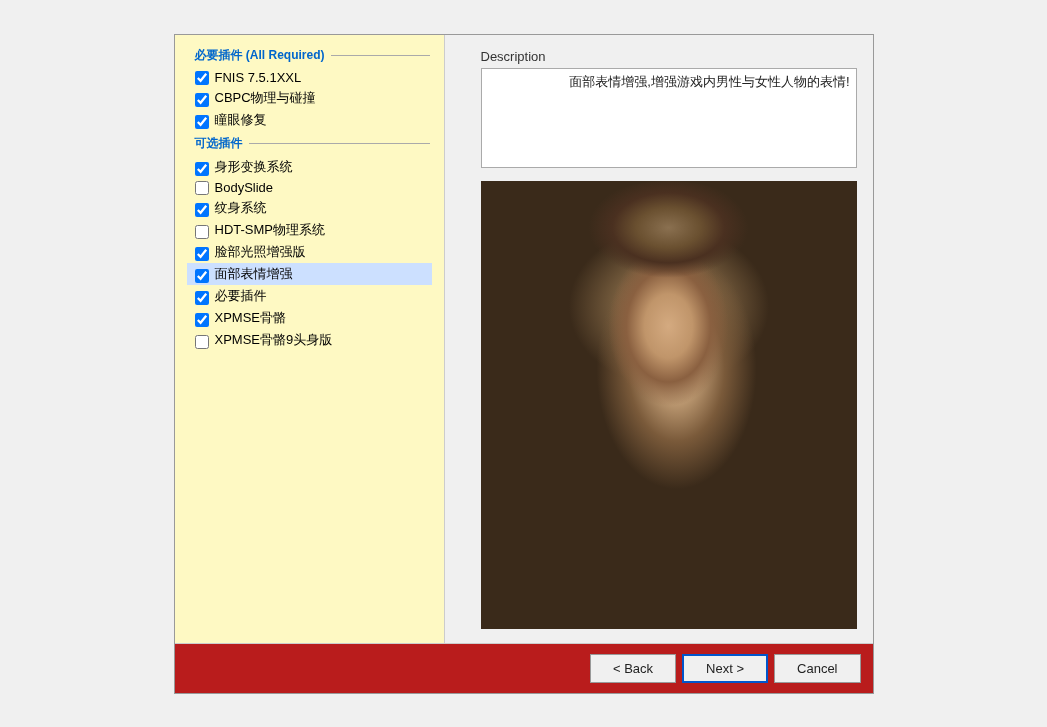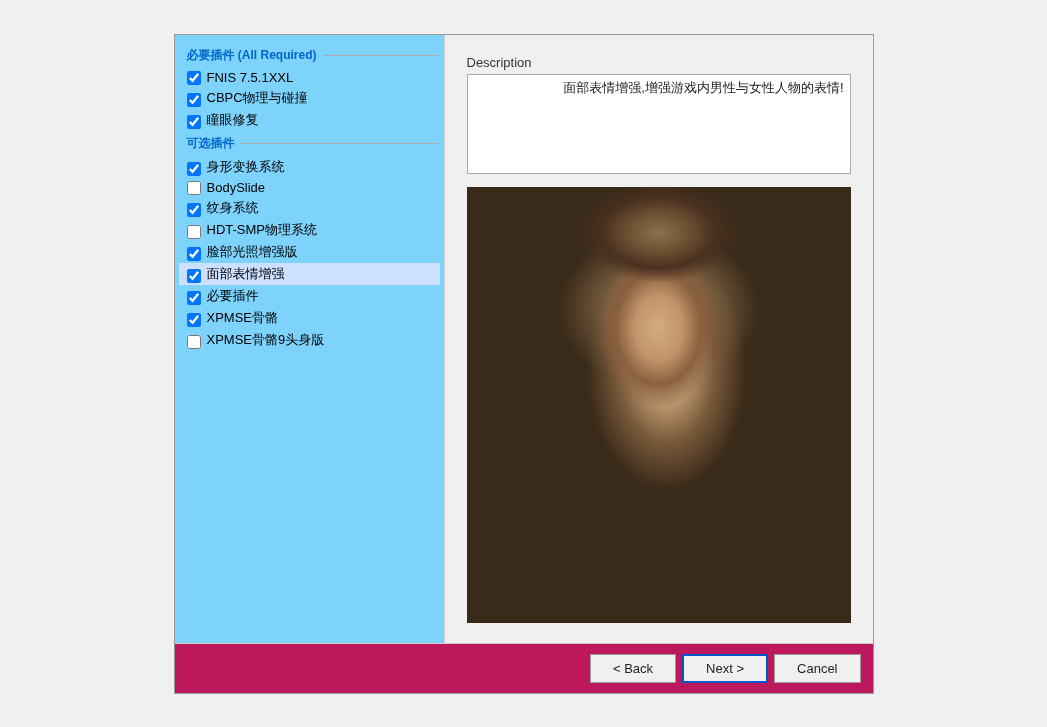--- a/index.html
+++ b/index.html
@@ -33,22 +33,22 @@
       flex: 1;
       overflow: hidden;
     }
 
     
     .left-panel {
       width: 270px;
       min-width: 270px;
       border-right: 1px solid #ccc;
       overflow-y: auto;
-      padding: 8px 4px;
-      background: #7dd3fc;
+      padding: 8px 12px;
+      background: #fef9c3;
     }
 
     .section-header {
       color: #0066cc;
       font-size: 12px;
       font-weight: bold;
       margin: 4px 2px 4px 2px;
       display: flex;
       align-items: center;
     }
@@ -83,22 +83,23 @@
       width: 14px;
       height: 14px;
       cursor: pointer;
     }
 
     
     .right-panel {
       flex: 1;
       display: flex;
       flex-direction: column;
-      padding: 14px;
+      padding: 8px;
       overflow: hidden;
+      margin-left: 20px;
     }
 
     .description-section {
       padding: 6px 8px 4px 8px;
     }
 
     .description-label {
       font-size: 13px;
       margin-bottom: 4px;
       color: #333;
@@ -167,21 +168,21 @@
         radial-gradient(ellipse 80px 50px at 50% 30%, #8a7050 0%, #6a5030 40%, #4a3020 70%, transparent 100%);
       border-radius: 50% 50% 20% 20%;
     }
 
     
     .footer {
       padding: 10px 12px;
       display: flex;
       justify-content: flex-end;
       gap: 6px;
-      background: #be185d;
+      background: #b91c1c;
       border-top: 1px solid #ccc;
     }
 
     .btn {
       padding: 5px 22px;
       font-size: 13px;
       font-family: "Microsoft YaHei", Arial, sans-serif;
       cursor: pointer;
       background: #f0f0f0;
       border: 1px solid #999;

